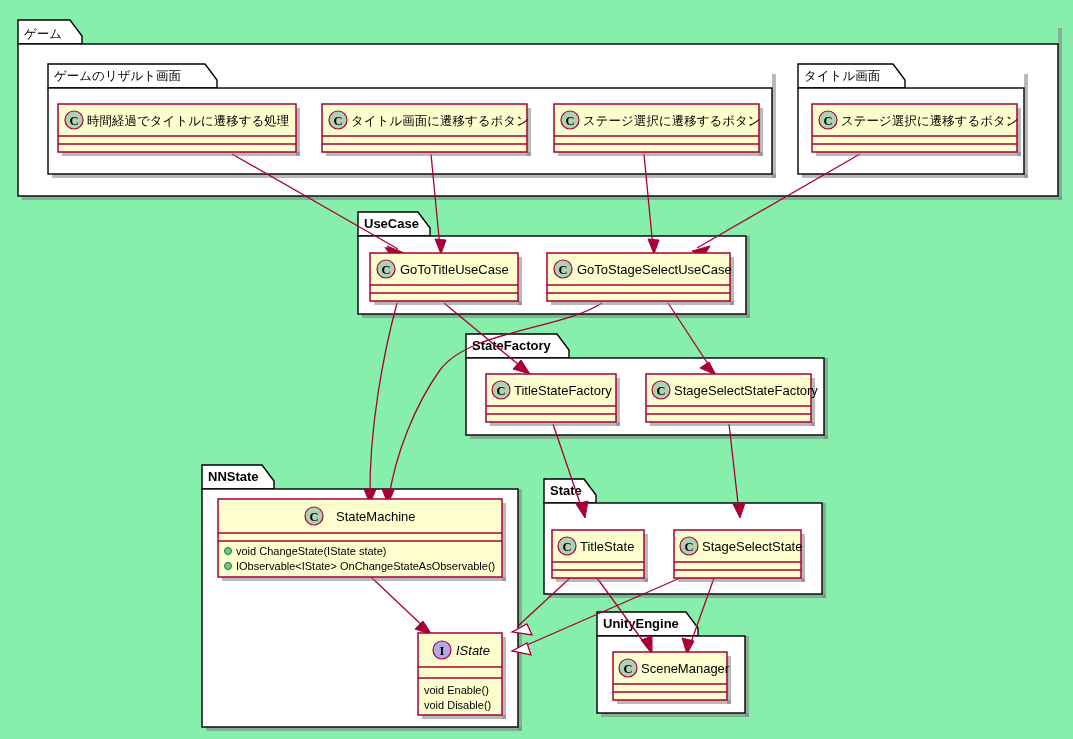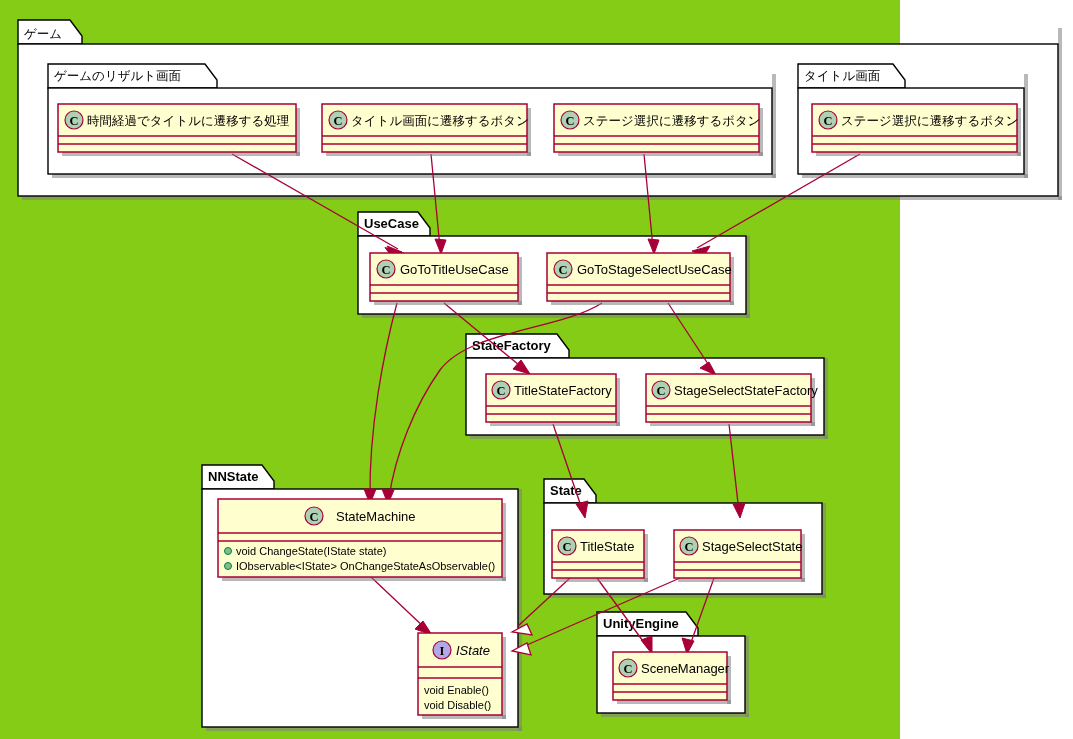--- a/index.html
+++ b/index.html
@@ -8,23 +8,23 @@
     background: #ffffff;
   }
   body {
     width: 1073px;
     height: 739px;
     font-family: "Liberation Sans", sans-serif;
     overflow: hidden;
   }
   #diagram-root {
     position: relative;
-    width: 900px;
+    width: 1073px;
     height: 739px;
-    background: #84cc16;
+    background: #86efac;
   }
   svg.diagram {
     display: block;
     width: 1073px;
     height: 739px;
   }
   .pkg-body {
     fill: #ffffff;
     stroke: #000000;
     stroke-width: 1.4;

